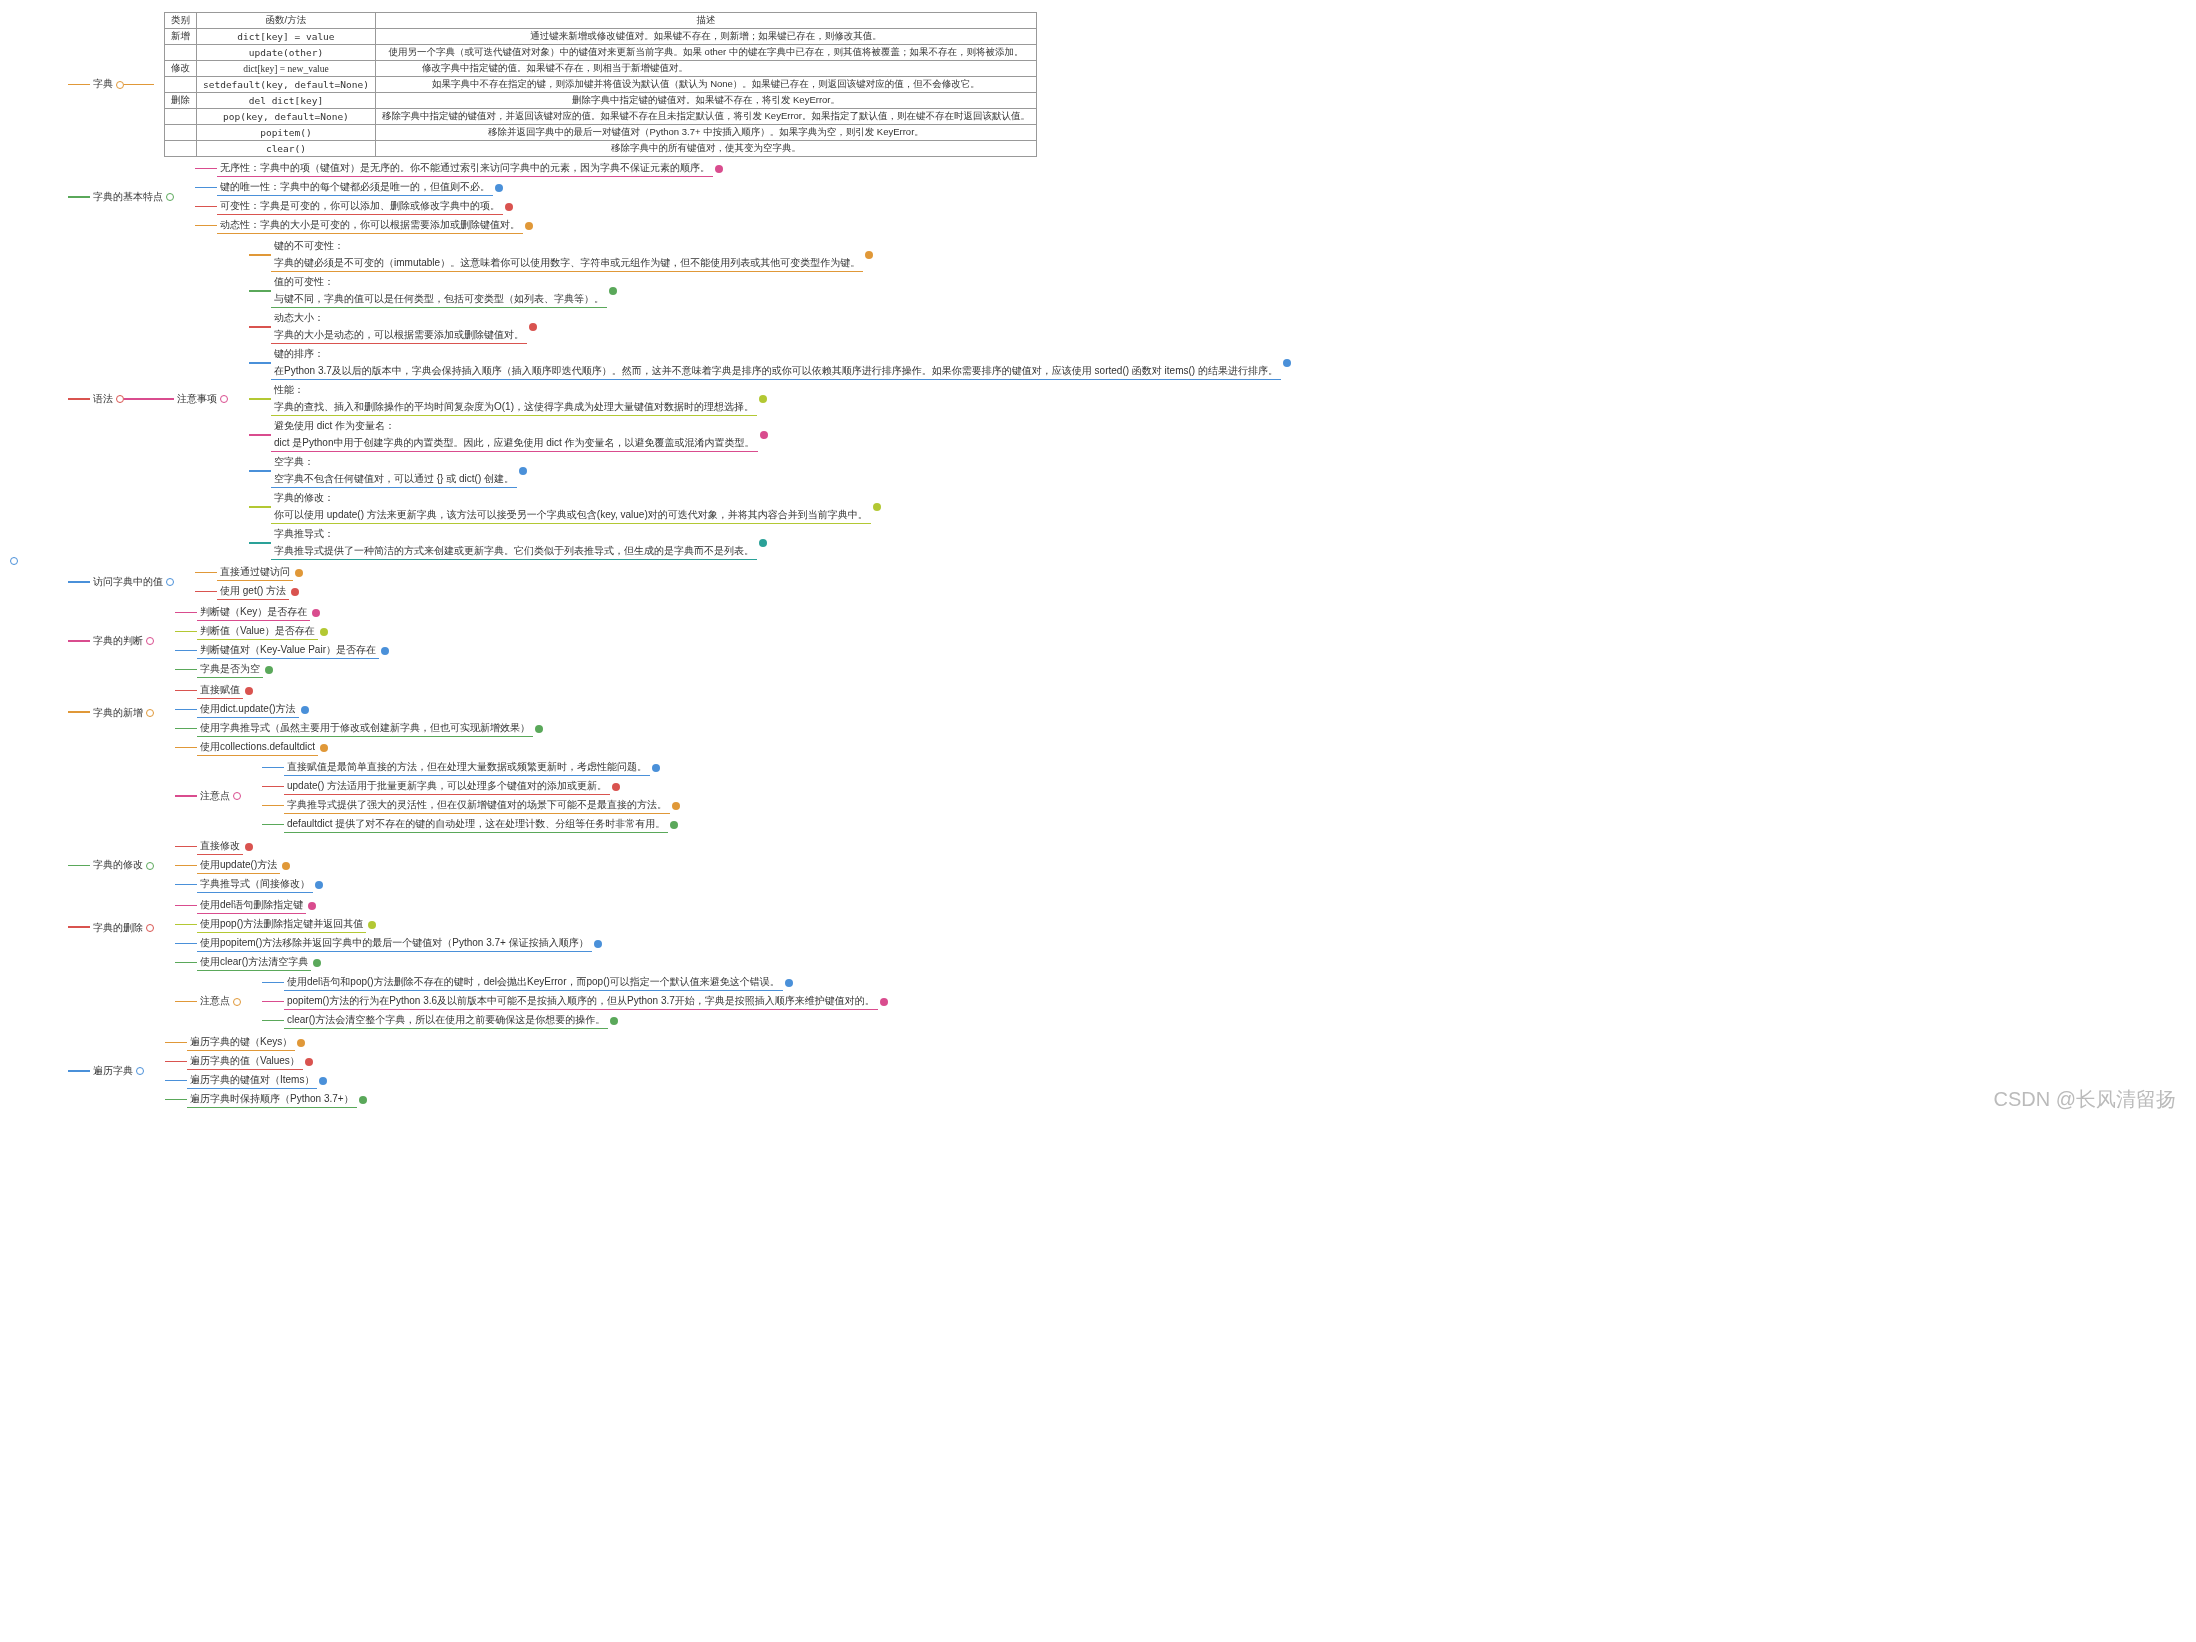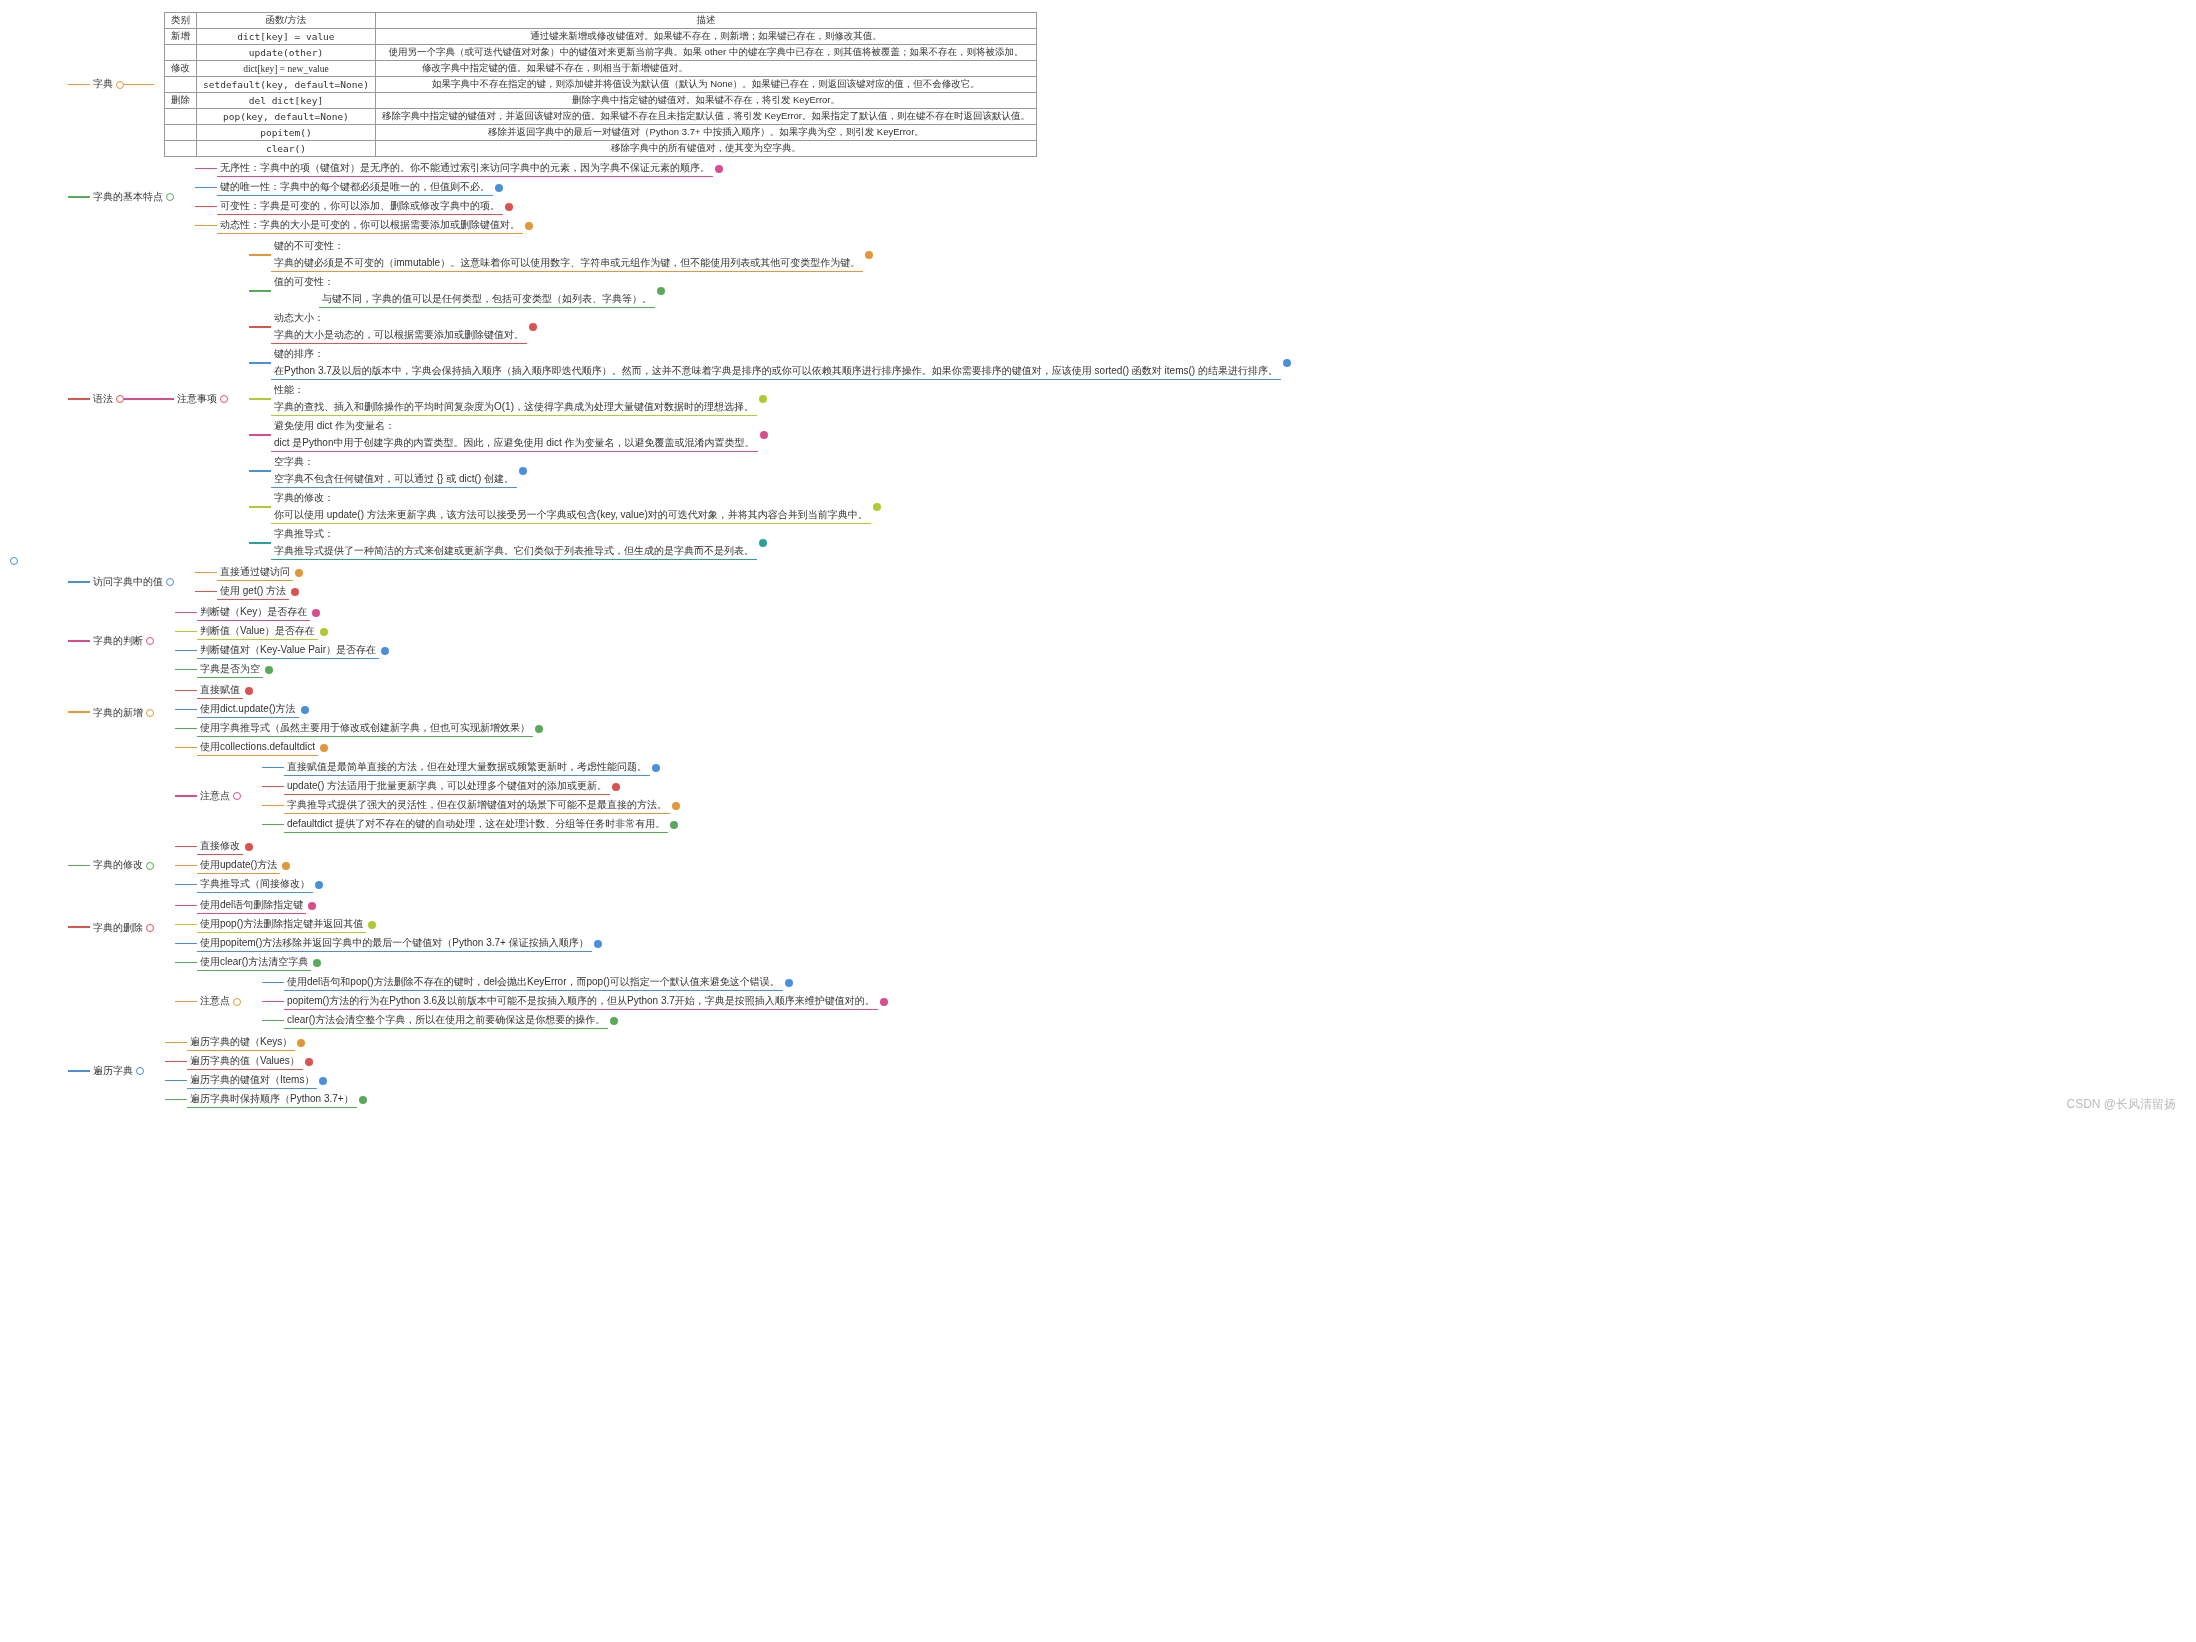--- a/index.html
+++ b/index.html
@@ -8,21 +8,21 @@
   .dot{width:8px;height:8px;border-radius:50%;border:1.5px solid;background:#fff;display:inline-block;flex-shrink:0}
   .leaf-dot{width:8px;height:8px;border-radius:50%;display:inline-block;flex-shrink:0;margin-left:2px}
   .label{padding:1px 3px;white-space:nowrap;border-bottom:1px solid transparent}
   .leaf{border-bottom:1.2px solid}
   .children{display:flex;flex-direction:column;margin-left:20px;border-left:1.5px solid transparent}
   .child{display:flex;align-items:center;margin:1px 0}
   .conn{width:22px;height:1.5px;display:inline-block;flex-shrink:0}
   table{border-collapse:collapse;font-size:9.5px;margin-left:10px}
   table td,table th{border:1px solid #999;padding:1px 6px;text-align:center}
   table th{font-weight:normal}
-  .watermark{position:absolute;bottom:8px;right:20px;color:#bbb;font-size:12px}
+  .watermark{position:absolute;bottom:8px;right:20px;color:#bbb;font-size:20px}
   .lvl1{margin-left:50px}
   .sec{display:flex;align-items:center;margin:2px 0}
   .desc{white-space:normal}
 </style>
 </head>
 <body>
 
 <div class="root">
   <span class="dot" style="border-color:#4a90d9"></span>
   <div class="lvl1">
@@ -126,21 +126,21 @@
             <div>
               <div class="label">键的不可变性：</div>
               <div class="label leaf" style="border-color: rgb(224, 152, 56);">字典的键必须是不可变的（immutable）。这意味着你可以使用数字、字符串或元组作为键，但不能使用列表或其他可变类型作为键。</div>
             </div>
             <span class="leaf-dot" style="background: rgb(224, 152, 56);"></span>
           </div>
           <div class="child">
             <span class="conn" style="background: rgb(90, 168, 90);"></span>
             <div>
               <div class="label">值的可变性：</div>
-              <div class="label leaf" style="border-color: rgb(90, 168, 90); margin-left: 48px;">与键不同，字典的值可以是任何类型，包括可变类型（如列表、字典等）。</div>
+              <div class="label leaf" style="border-color: rgb(90, 168, 90);">与键不同，字典的值可以是任何类型，包括可变类型（如列表、字典等）。</div>
             </div>
             <span class="leaf-dot" style="background: rgb(90, 168, 90);"></span>
           </div>
           <div class="child">
             <span class="conn" style="background: rgb(217, 83, 79);"></span>
             <div>
               <div class="label">动态大小：</div>
               <div class="label leaf" style="border-color: rgb(217, 83, 79);">字典的大小是动态的，可以根据需要添加或删除键值对。</div>
             </div>
             <span class="leaf-dot" style="background: rgb(217, 83, 79);"></span>

